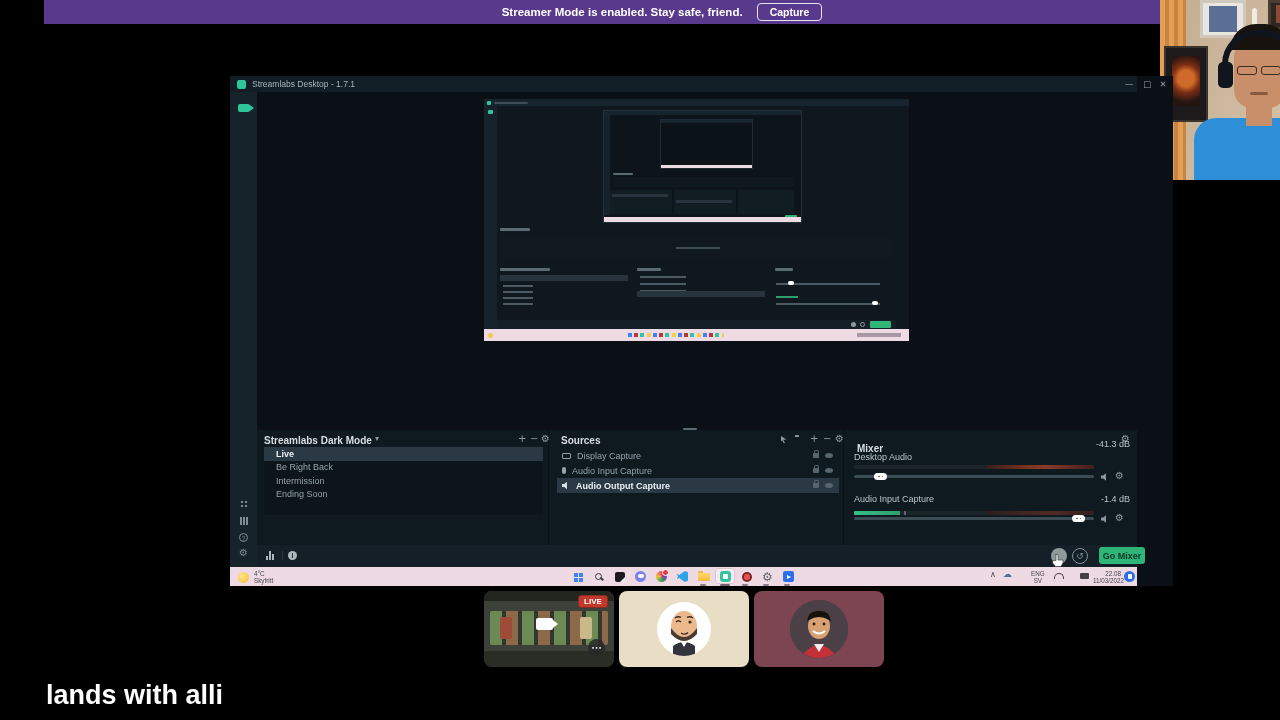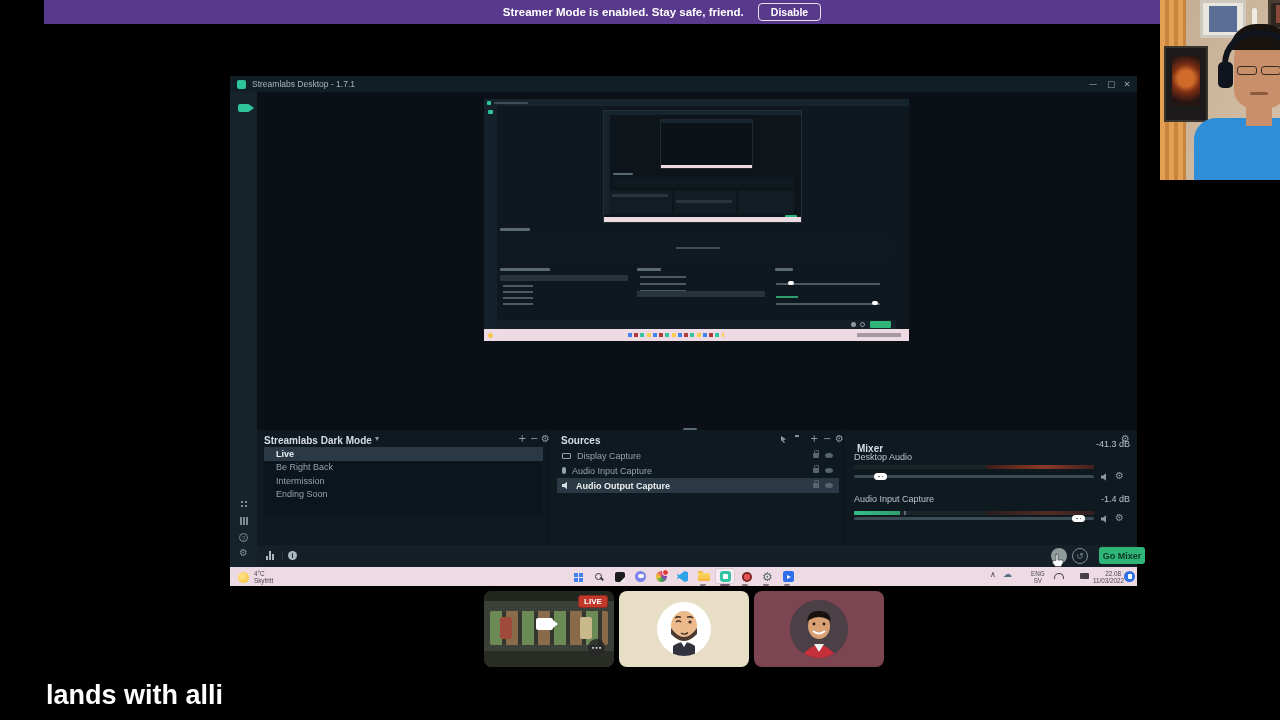--- a/index.html
+++ b/index.html
@@ -5,21 +5,21 @@
   html,body{margin:0;padding:0;background:#000;}
   #stage{position:relative;width:1280px;height:720px;background:#000;overflow:hidden;
          font-family:"Liberation Sans",sans-serif;margin-left:44px;-webkit-font-smoothing:antialiased;}
   .abs{position:absolute;}
   .glyph{font-family:"DejaVu Sans",sans-serif;line-height:1;}
   
   #banner{left:0;top:0;width:1116px;height:24px;background:#59398c;display:flex;align-items:center;justify-content:center;gap:14px;padding-left:120px;box-sizing:border-box;}
   #banner .btxt{color:#fff;font-size:11.5px;font-weight:bold;}
   #banner .bbtn{color:#fff;font-size:10.5px;font-weight:bold;border:1px solid #e9e2f5;border-radius:4px;padding:2px 12px;background:transparent;cursor:pointer;}
   
-  #screen{left:186px;top:76px;width:907px;height:510px;background:#0a1016;}
+  #screen{left:186px;top:76px;width:907px;height:510px;background:#0a1016;padding-left:36px;}
   .titlebar{left:0;top:0;width:907px;height:16px;background:#121e26;display:flex;align-items:center;}
   .titlebar .appico{width:9px;height:9px;border-radius:2px;background:#2fc59a;margin:0 6px 0 7px;}
   .titlebar .ttl{color:#a7b5bc;font-size:8.5px;}
   .wctl{position:absolute;top:0;height:16px;width:16px;display:flex;align-items:center;justify-content:center;color:#93a2aa;font-size:8.5px;}
   .sidebar{left:0;top:16px;width:27px;height:475px;background:#16232b;}
   .sbico{position:absolute;left:0;width:27px;text-align:center;color:#7d8c95;font-size:9px;}
   .camico{width:12px;height:8px;border-radius:2px;background:#2fc59a;position:relative;margin:6px auto 0;}
   .camico:after{content:"";position:absolute;right:-4px;top:1px;border-left:4px solid #2fc59a;border-top:3px solid transparent;border-bottom:3px solid transparent;}
   .griddot{width:8px;height:8px;margin:0 auto;background:
     radial-gradient(circle at 2px 2px,#7d8c95 1.4px,transparent 1.5px),
@@ -69,21 +69,21 @@
   
   #ticker{left:2px;top:680px;color:#fff;font-size:27px;font-weight:800;letter-spacing:0px;}
 </style>
 </head>
 <body>
 
 <div id="stage">
 
   <div id="banner" class="abs">
     <span class="btxt">Streamer Mode is enabled. Stay safe, friend.</span>
-    <button class="bbtn">Disable</button>
+    <button class="bbtn">Capture</button>
   </div>
 
   <div class="abs" style="left:1116px;top:0;width:164px;height:180px;background:linear-gradient(120deg,#c3ab90,#d8c7ae);overflow:hidden;">
     <div class="abs" style="left:0;top:0;width:26px;height:180px;background:repeating-linear-gradient(90deg,#e3a055 0 5px,#c9853f 5px 9px);"></div>
     <div class="abs" style="left:40px;top:0;width:46px;height:38px;background:#e9e6df;border:3px solid #cfc9bd;box-sizing:border-box;">
       <div class="abs" style="left:6px;top:3px;width:28px;height:26px;background:#5a6e96;"></div>
     </div>
     <div class="abs" style="left:108px;top:0;width:48px;height:30px;background:#2e2620;border:3px solid #4a3e33;box-sizing:border-box;">
       <div class="abs" style="left:5px;top:2px;width:30px;height:18px;background:#8a4a3a;"></div>
     </div>

